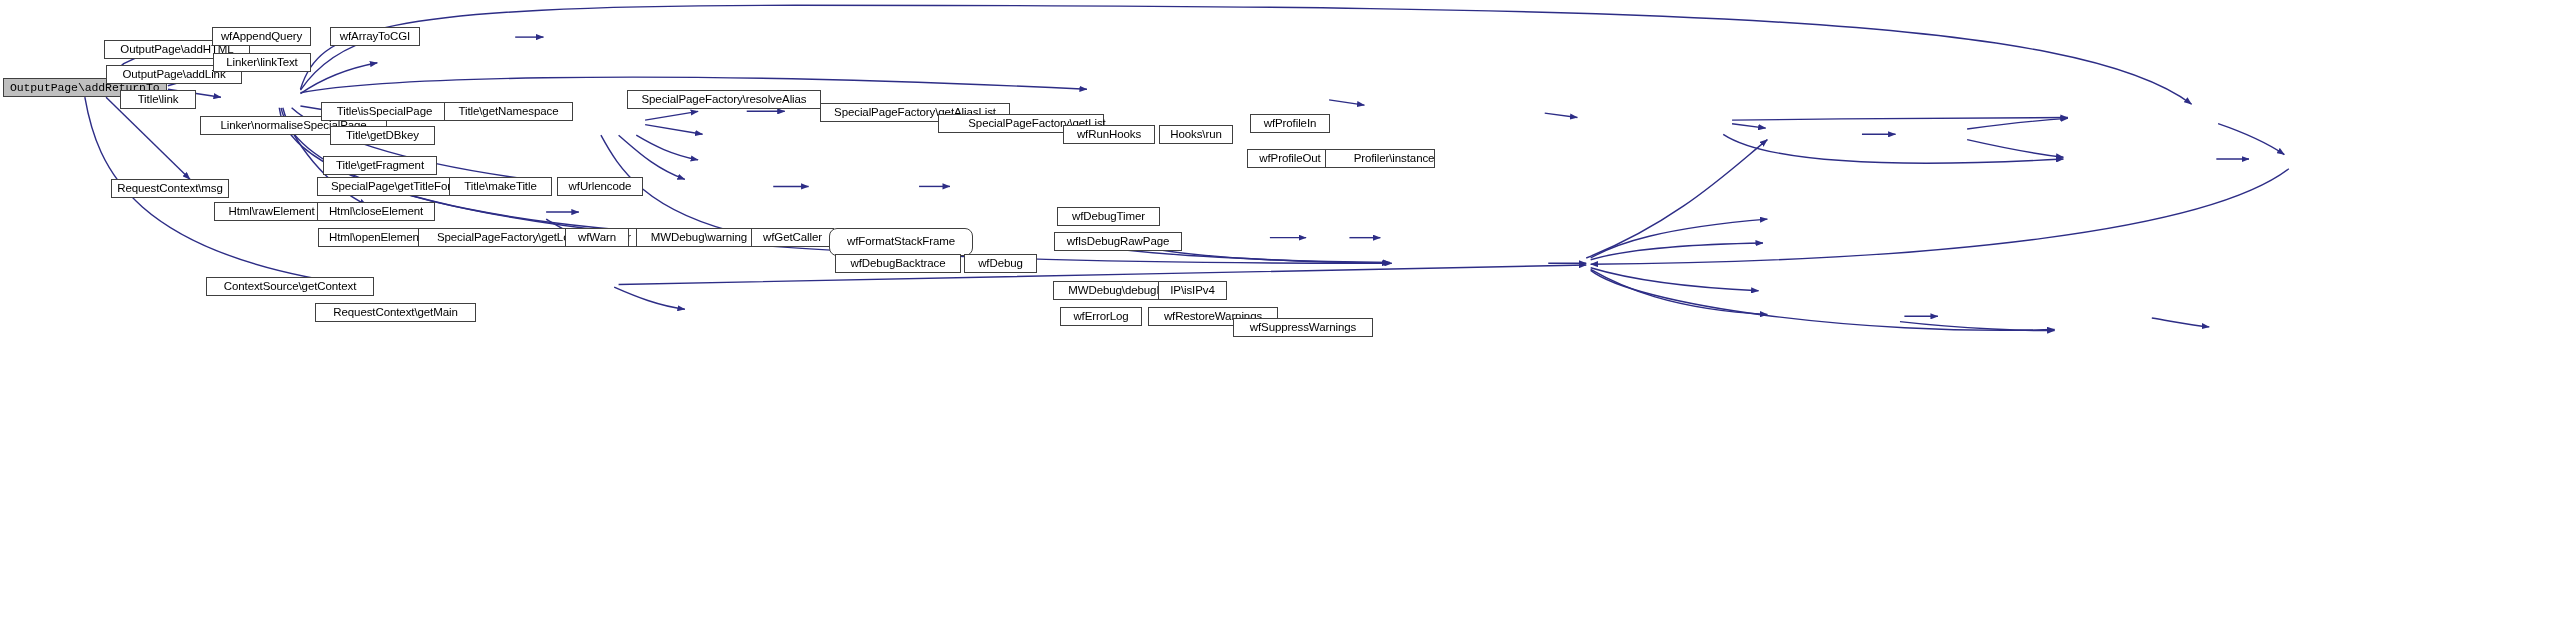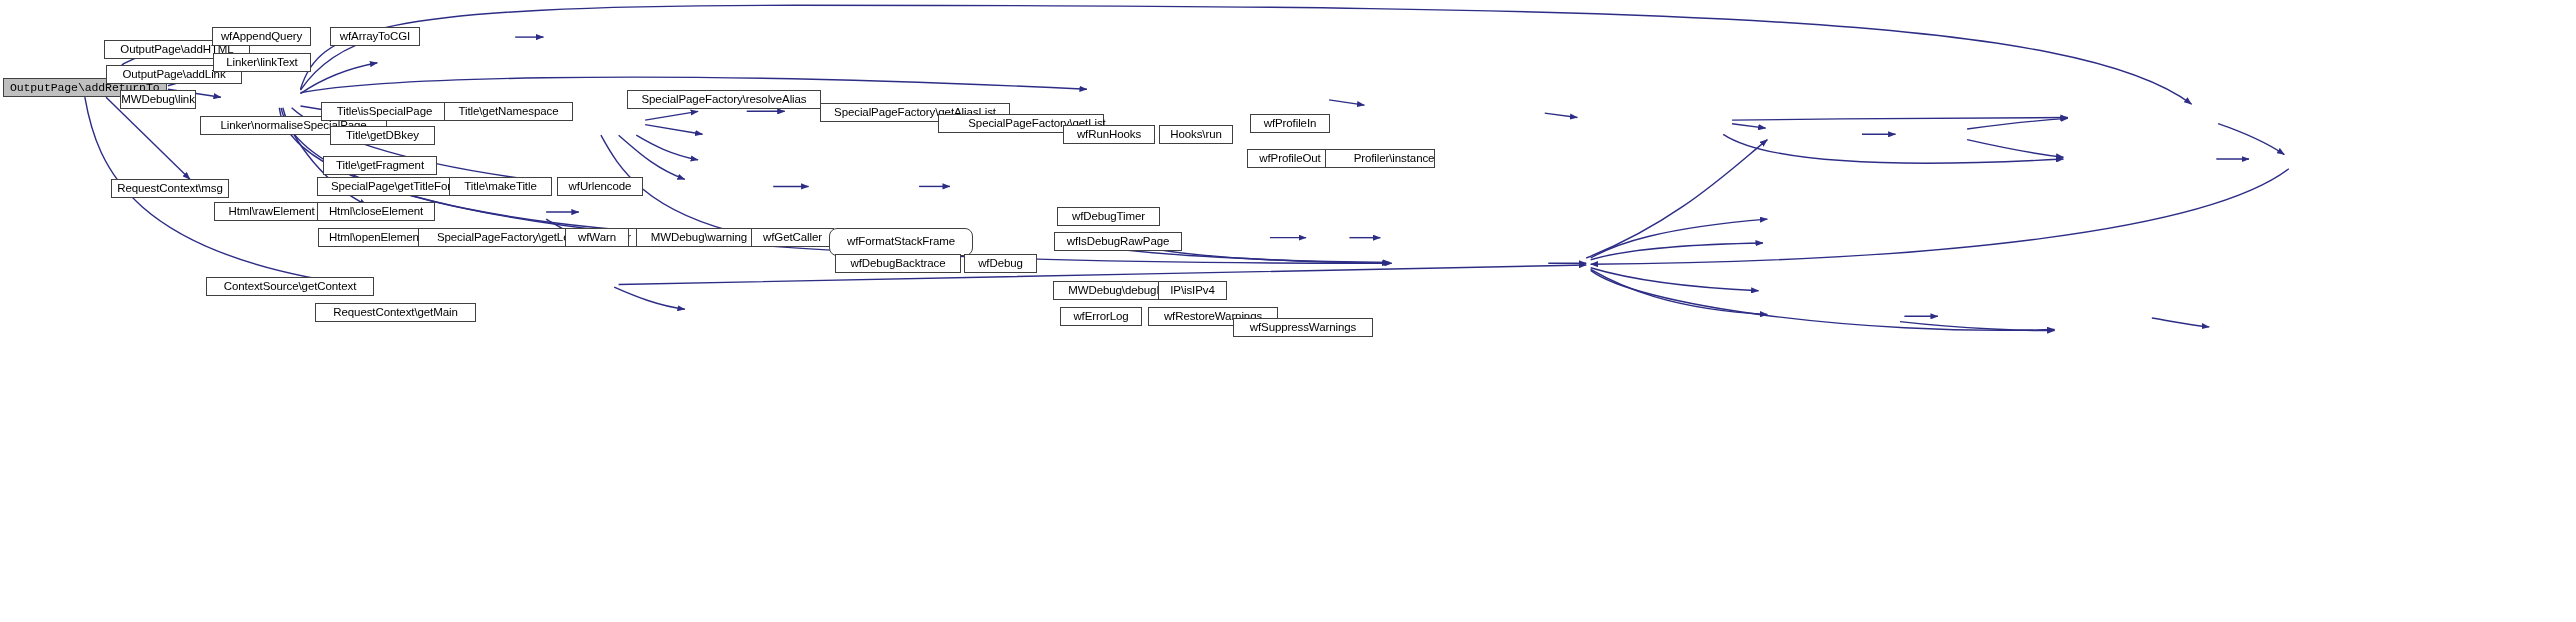--- a/index.html
+++ b/index.html
@@ -119,21 +119,21 @@
       <div class="node root" style="left: 2.7px; top: 78px; width: 164px; height: 19.4px; font-family: Liberation Mono, monospace;">
         <span class="node-label">OutputPage\addReturnTo</span>
       </div>
       <div class="node" style="left: 104px; top: 40px; width: 146px; height: 19.4px;">
         <span class="node-label">OutputPage\addHTML</span>
       </div>
       <div class="node" style="left: 106px; top: 65px; width: 136px; height: 19.4px;">
         <span class="node-label">OutputPage\addLink</span>
       </div>
       <div class="node" style="left: 120px; top: 90px; width: 76px; height: 19.4px;">
-        <span class="node-label">MWDebug\link</span>
+        <span class="node-label">Title\link</span>
       </div>
       <div class="node" style="left: 111px; top: 179px; width: 118px; height: 19.4px;">
         <span class="node-label">RequestContext\msg</span>
       </div>
       <div class="node" style="left: 212px; top: 27px; width: 99px; height: 19.4px;">
         <span class="node-label">wfAppendQuery</span>
       </div>
       <div class="node" style="left: 330px; top: 27px; width: 90px; height: 19.4px;">
         <span class="node-label">wfArrayToCGI</span>
       </div>

